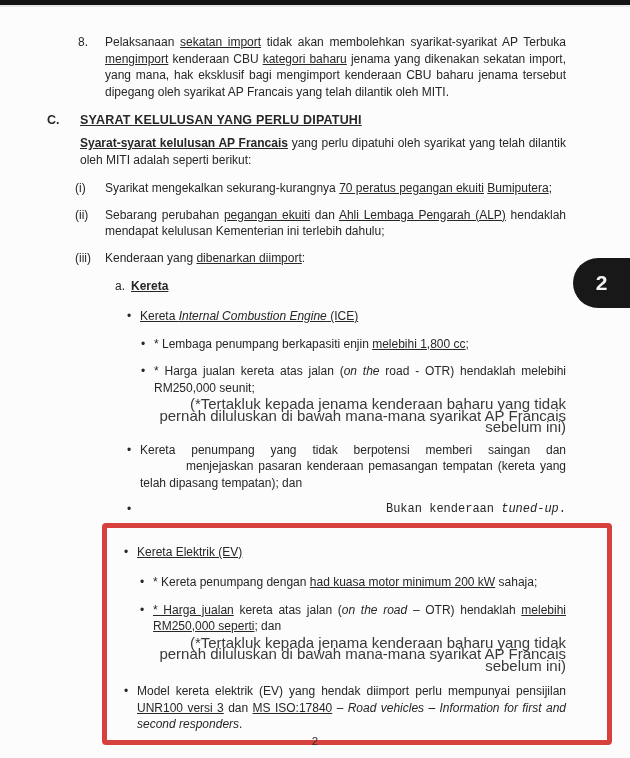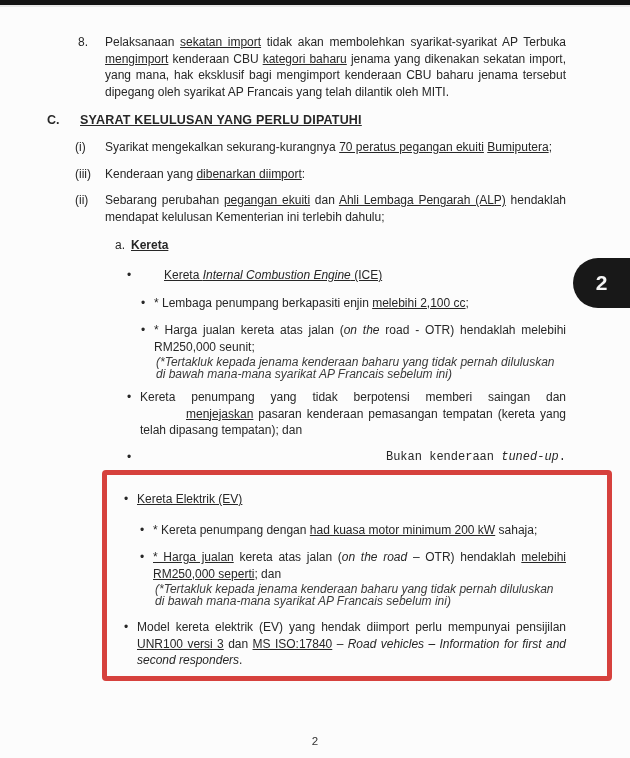--- a/index.html
+++ b/index.html
@@ -27,21 +27,21 @@
   .h-sectionC .txt{text-decoration:underline;text-align:left;letter-spacing:.2px;}
   .p-intro{margin:8px 64px 0 80px;}
   .p-cond{margin:10px 64px 0 75px;}
   .p-cond .lbl{width:30px;}
   .p-cond.first{margin-top:12px;}
   .h-kereta{margin:13px 64px 0 115px;font-weight:bold;font-size:12px;}
   .h-kereta .lbl{width:16px;font-weight:normal;}
   .h-kereta .txt{text-decoration:underline;text-align:left;}
   .b-l1{margin:15px 64px 0 127px;}
   .b-l2{margin:11px 64px 0 141px;}
-  .note{margin:2px 64px 0 156px;font-style:italic;font-size:12px;line-height:11.5px;color:#3a3a3a;text-align:left;}
+  .note{margin:2px 64px 0 156px;font-size:15px;line-height:11.5px;color:#3a3a3a;text-align:right;}
   
   .ev-box{
     margin:5px 18px 0 102px;
     border:5px solid #d6413d;
     border-radius:4px;
     padding:7px 41px 7px 0;
     background:transparent;
   }
   .ev-box .b-l1{margin:9px 0 0 17px;}
   .ev-box .b-l2{margin:11px 0 0 33px;}
@@ -72,57 +72,58 @@
   <div class="row body-text p-item8">
     <span class="lbl">8.</span>
     <span class="txt"><span>Pelaksanaan </span><span style="text-decoration: underline;">sekatan import</span><span> tidak akan membolehkan syarikat-syarikat AP Terbuka </span><span style="text-decoration: underline;">mengimport</span><span> kenderaan CBU </span><span style="text-decoration: underline;">kategori baharu</span><span> jenama yang dikenakan sekatan import, yang mana, hak eksklusif bagi mengimport kenderaan CBU baharu jenama tersebut dipegang oleh syarikat AP Francais yang telah dilantik oleh MITI.</span></span>
   </div>
 
   <div class="row h-sectionC">
     <span class="lbl">C.</span>
     <span class="txt">SYARAT KELULUSAN YANG PERLU DIPATUHI</span>
   </div>
 
+  <div class="body-text p-intro" style="text-align:justify;"><span style="text-decoration: underline; font-weight: bold;">Syarat-syarat kelulusan AP Francais</span><span> yang perlu dipatuhi oleh syarikat yang telah dilantik oleh MITI adalah seperti berikut:</span></div>
 
   <div class="row body-text p-cond first">
     <span class="lbl">(i)</span>
     <span class="txt"><span>Syarikat mengekalkan sekurang-kurangnya </span><span style="text-decoration: underline;">70 peratus pegangan ekuiti</span><span> </span><span style="text-decoration: underline;">Bumiputera</span><span>;</span></span>
   </div>
   <div class="row body-text p-cond">
+    <span class="lbl">(ii)</span>
+    <span class="txt"><span>Sebarang perubahan </span><span style="text-decoration: underline;">pegangan ekuiti</span><span> dan </span><span style="text-decoration: underline;">Ahli Lembaga Pengarah (ALP)</span><span> hendaklah mendapat kelulusan Kementerian ini terlebih dahulu;</span></span>
+  </div>
+  <div class="row body-text p-cond">
     <span class="lbl">(iii)</span>
     <span class="txt"><span>Kenderaan yang </span><span style="text-decoration: underline;">dibenarkan diimport</span><span>:</span></span>
-  </div>
-  <div class="row body-text p-cond">
-    <span class="lbl">(ii)</span>
-    <span class="txt"><span>Sebarang perubahan </span><span style="text-decoration: underline;">pegangan ekuiti</span><span> dan </span><span style="text-decoration: underline;">Ahli Lembaga Pengarah (ALP)</span><span> hendaklah mendapat kelulusan Kementerian ini terlebih dahulu;</span></span>
   </div>
 
   <div class="row h-kereta">
     <span class="lbl">a.</span>
     <span class="txt">Kereta</span>
   </div>
 
   <div class="row body-text b-l1">
     <span class="bullet">•</span>
-    <span class="txt" style="text-align:left;margin-left:24px;"><span style="text-decoration: underline;">Kereta </span><span style="text-decoration: underline; font-style: italic;">Internal Combustion Engine</span><span style="text-decoration: underline;"> (ICE)</span></span>
+    <span class="txt" style="text-align:left;"><span style="text-decoration: underline;">Kereta </span><span style="text-decoration: underline; font-style: italic;">Internal Combustion Engine</span><span style="text-decoration: underline;"> (ICE)</span></span>
   </div>
 
   <div class="row body-text b-l2">
     <span class="bullet">•</span>
-    <span class="txt"><span>* Lembaga penumpang berkapasiti enjin </span><span style="text-decoration: underline;">melebihi 2,100 cc</span><span>;</span></span>
+    <span class="txt"><span>* Lembaga penumpang berkapasiti enjin </span><span style="text-decoration: underline;">melebihi 1,800 cc</span><span>;</span></span>
   </div>
   <div class="row body-text b-l2">
     <span class="bullet">•</span>
     <span class="txt"><span>* Harga jualan kereta atas jalan (</span><span style="font-style: italic;">on the</span><span> road - OTR) hendaklah melebihi RM250,000 seunit;</span></span>
   </div>
   <div class="note">(*Tertakluk kepada jenama kenderaan baharu yang tidak pernah diluluskan di bawah mana-mana syarikat AP Francais sebelum ini)</div>
 
   <div class="row body-text b-l1" style="margin-top:9px;">
     <span class="bullet">•</span>
-    <span class="txt"><span>Kereta penumpang yang tidak berpotensi memberi saingan dan </span><span style="text-decoration: underline; padding-left: 46px;">menjejaskan</span><span> pasaran kenderaan pemasangan tempatan (kereta yang telah dipasang tempatan); dan</span></span>
+    <span class="txt"><span>Kereta penumpang yang tidak berpotensi memberi saingan dan </span><span style=" padding-left: 46px;">menjejaskan</span><span> pasaran kenderaan pemasangan tempatan (kereta yang telah dipasang tempatan); dan</span></span>
   </div>
   <div class="row body-text b-l1" style="margin-top:10px;">
     <span class="bullet">•</span>
     <span class="txt" style="text-align:right;font-family:Liberation Mono, monospace;"><span>Bukan kenderaan </span><span style="font-style: italic;">tuned-up</span><span>.</span></span>
   </div>
 
   <div class="ev-box">
     <div class="row body-text b-l1">
       <span class="bullet">•</span>
       <span class="txt" style="text-align:left;"><span style="text-decoration: underline;">Kereta Elektrik (EV)</span></span>

